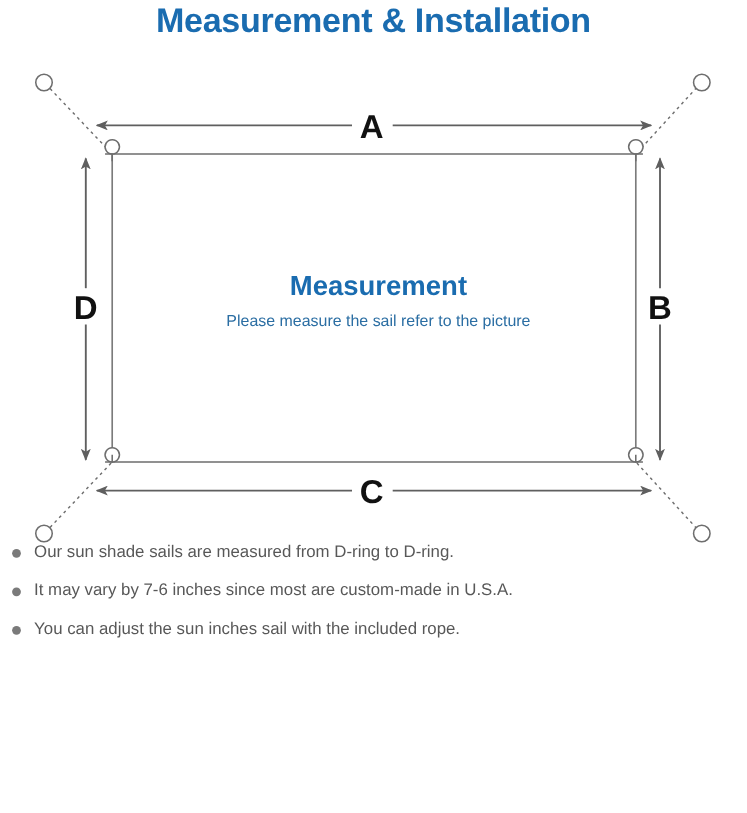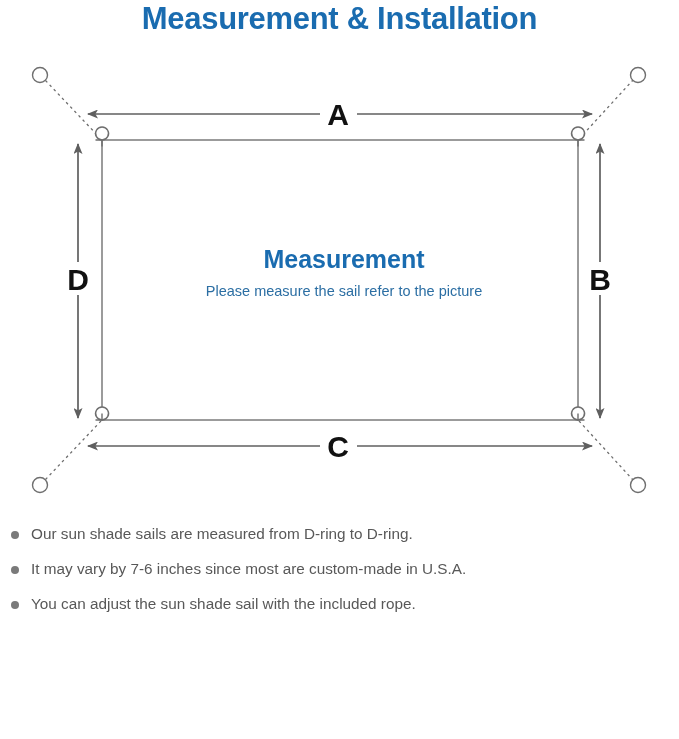--- a/index.html
+++ b/index.html
@@ -56,21 +56,21 @@
   }
   .center-sub {
     font-family: "Liberation Sans", sans-serif;
     font-size: 14.5px;
     fill: #2b6ea3;
   }
 
   
   #notes {
     position: absolute;
-    top: 524px;
+    top: 492px;
     left: 0;
     width: 611px;
   }
   .note-item {
     position: relative;
     padding-left: 31px;
     padding-right: 6px;
     margin-bottom: 15px;
     color: #585858;
     font-size: 15.3px;
@@ -164,15 +164,15 @@
   <div class="note-item">
     <span class="note-bullet"></span>
     <span>Our sun shade sails are measured from D-ring to D-ring.</span>
   </div>
   <div class="note-item">
     <span class="note-bullet"></span>
     <span>It may vary by 7-6 inches since most are custom-made in U.S.A.</span>
   </div>
   <div class="note-item">
     <span class="note-bullet"></span>
-    <span>You can adjust the sun shade sail with the included rope.</span>
+    <span>You can adjust the sun inches sail with the included rope.</span>
   </div>
 </div>
 
 </body></html>

